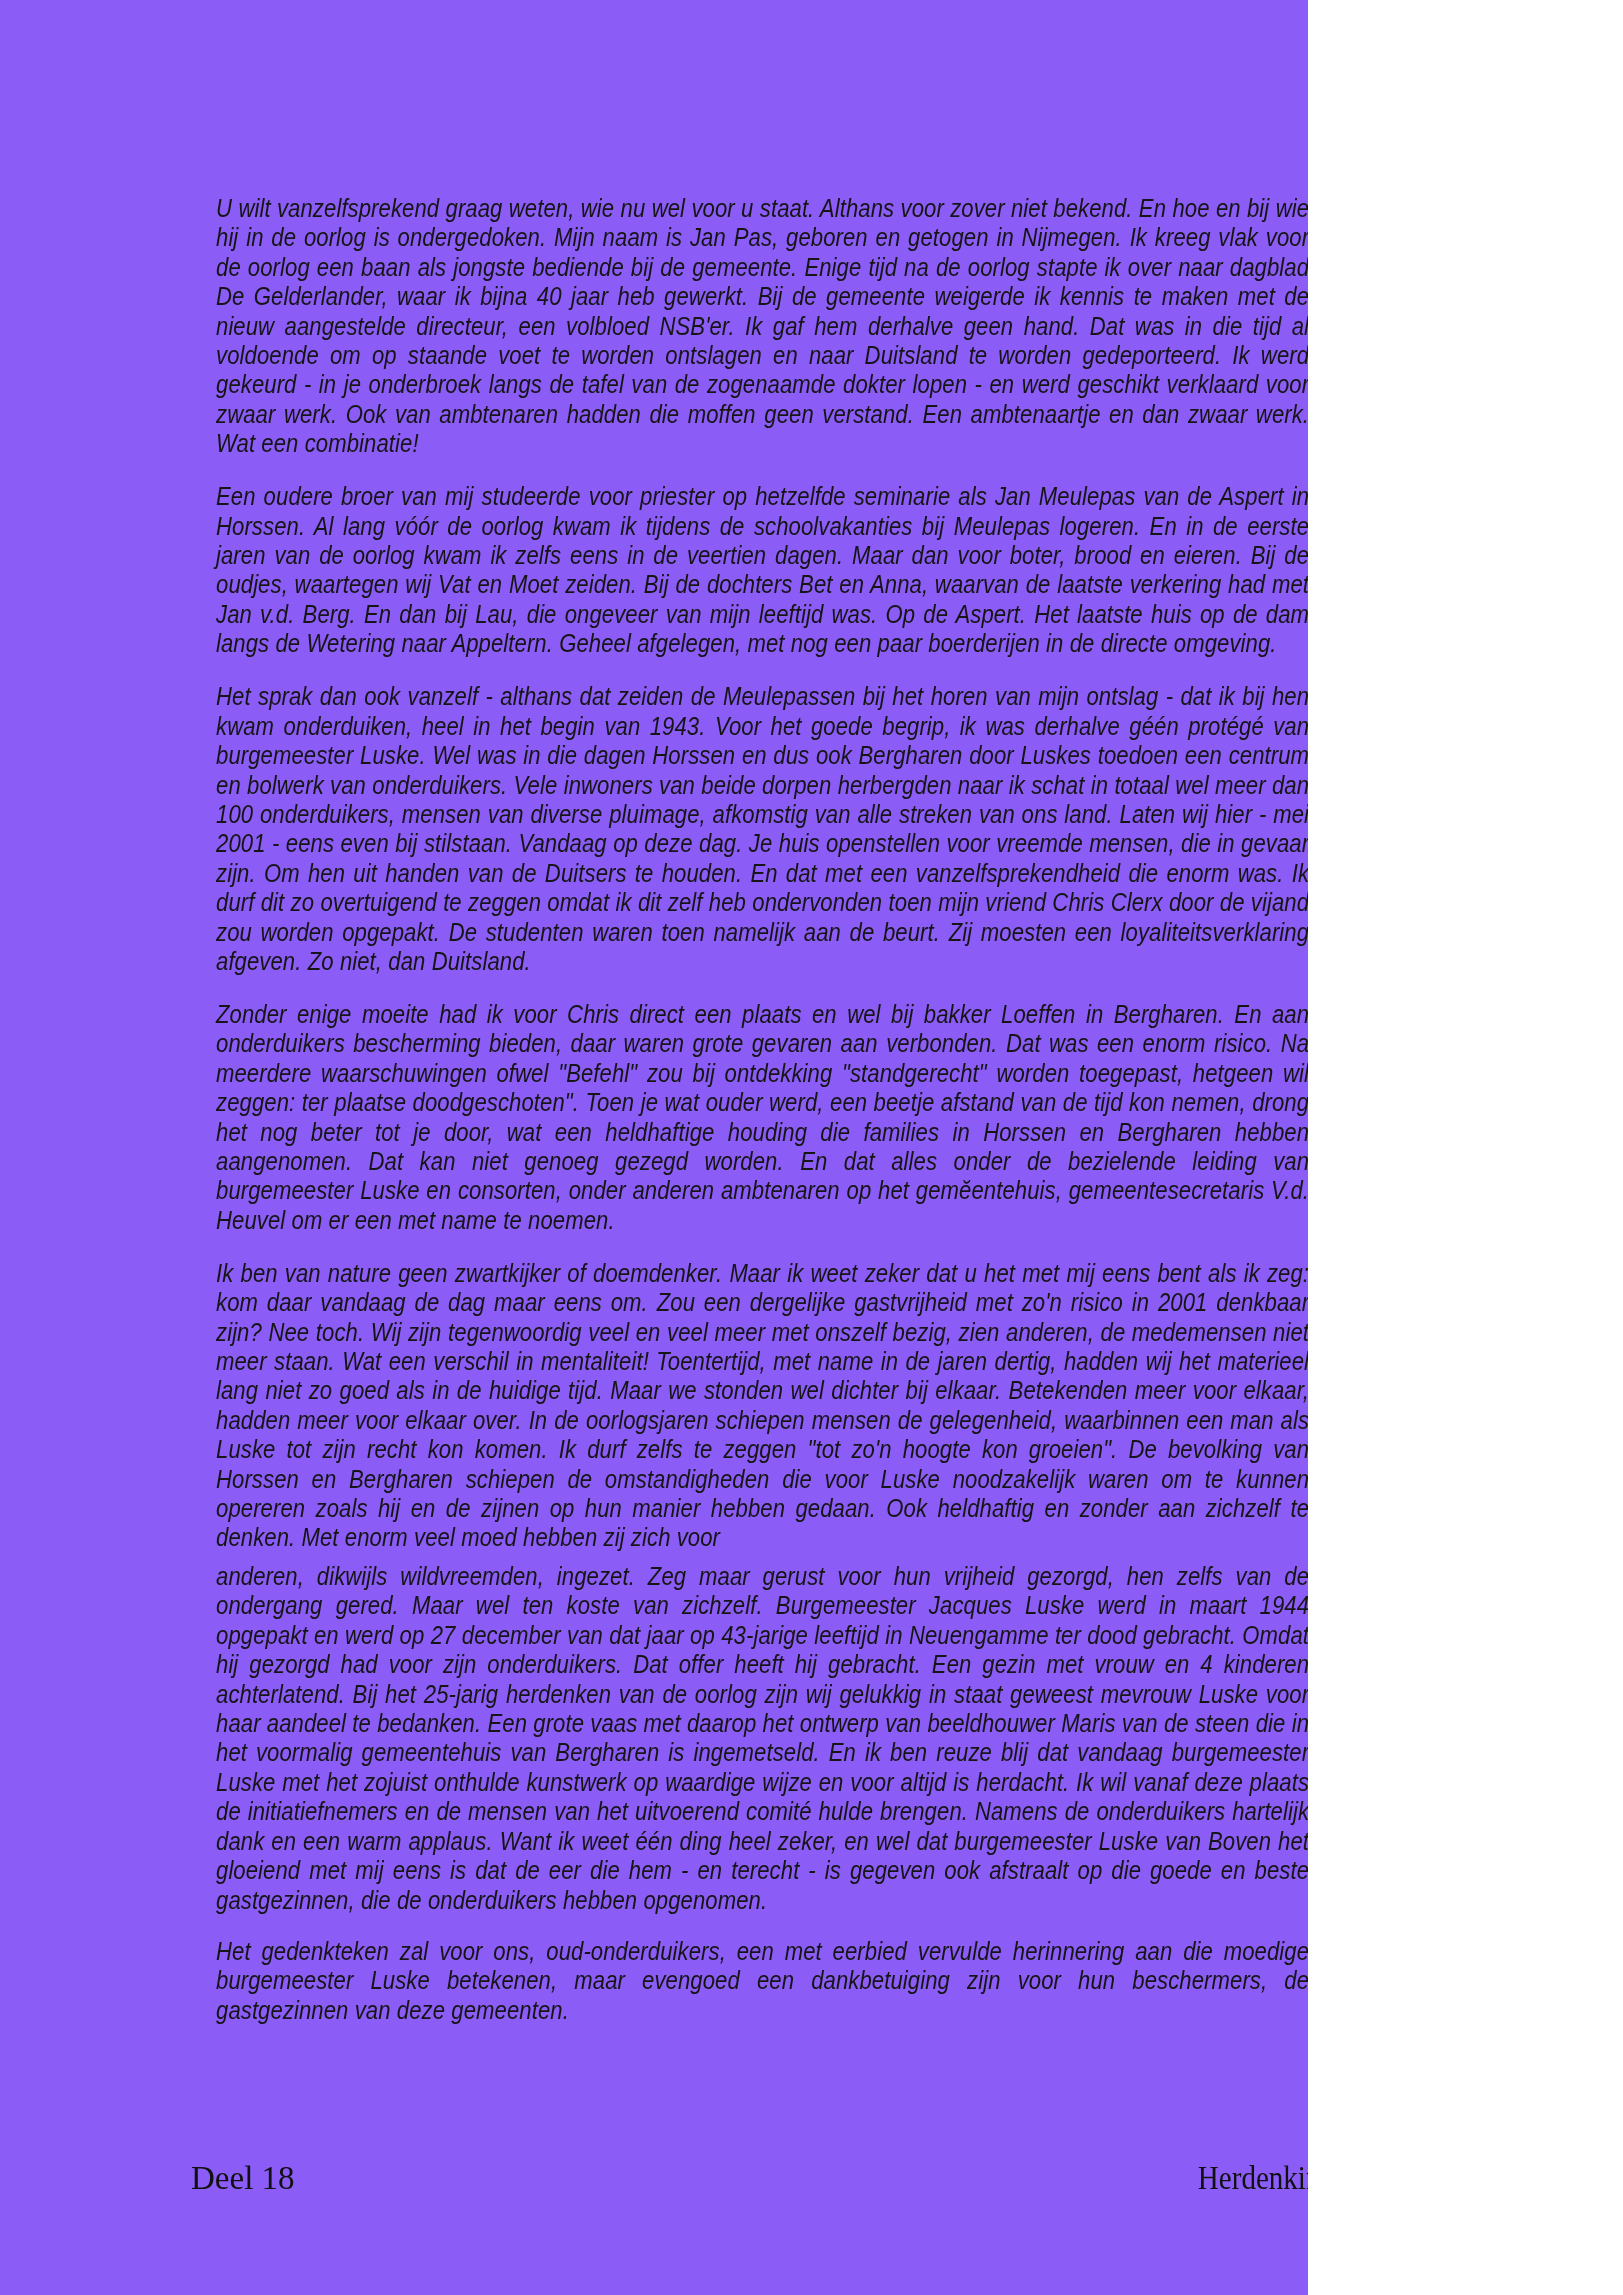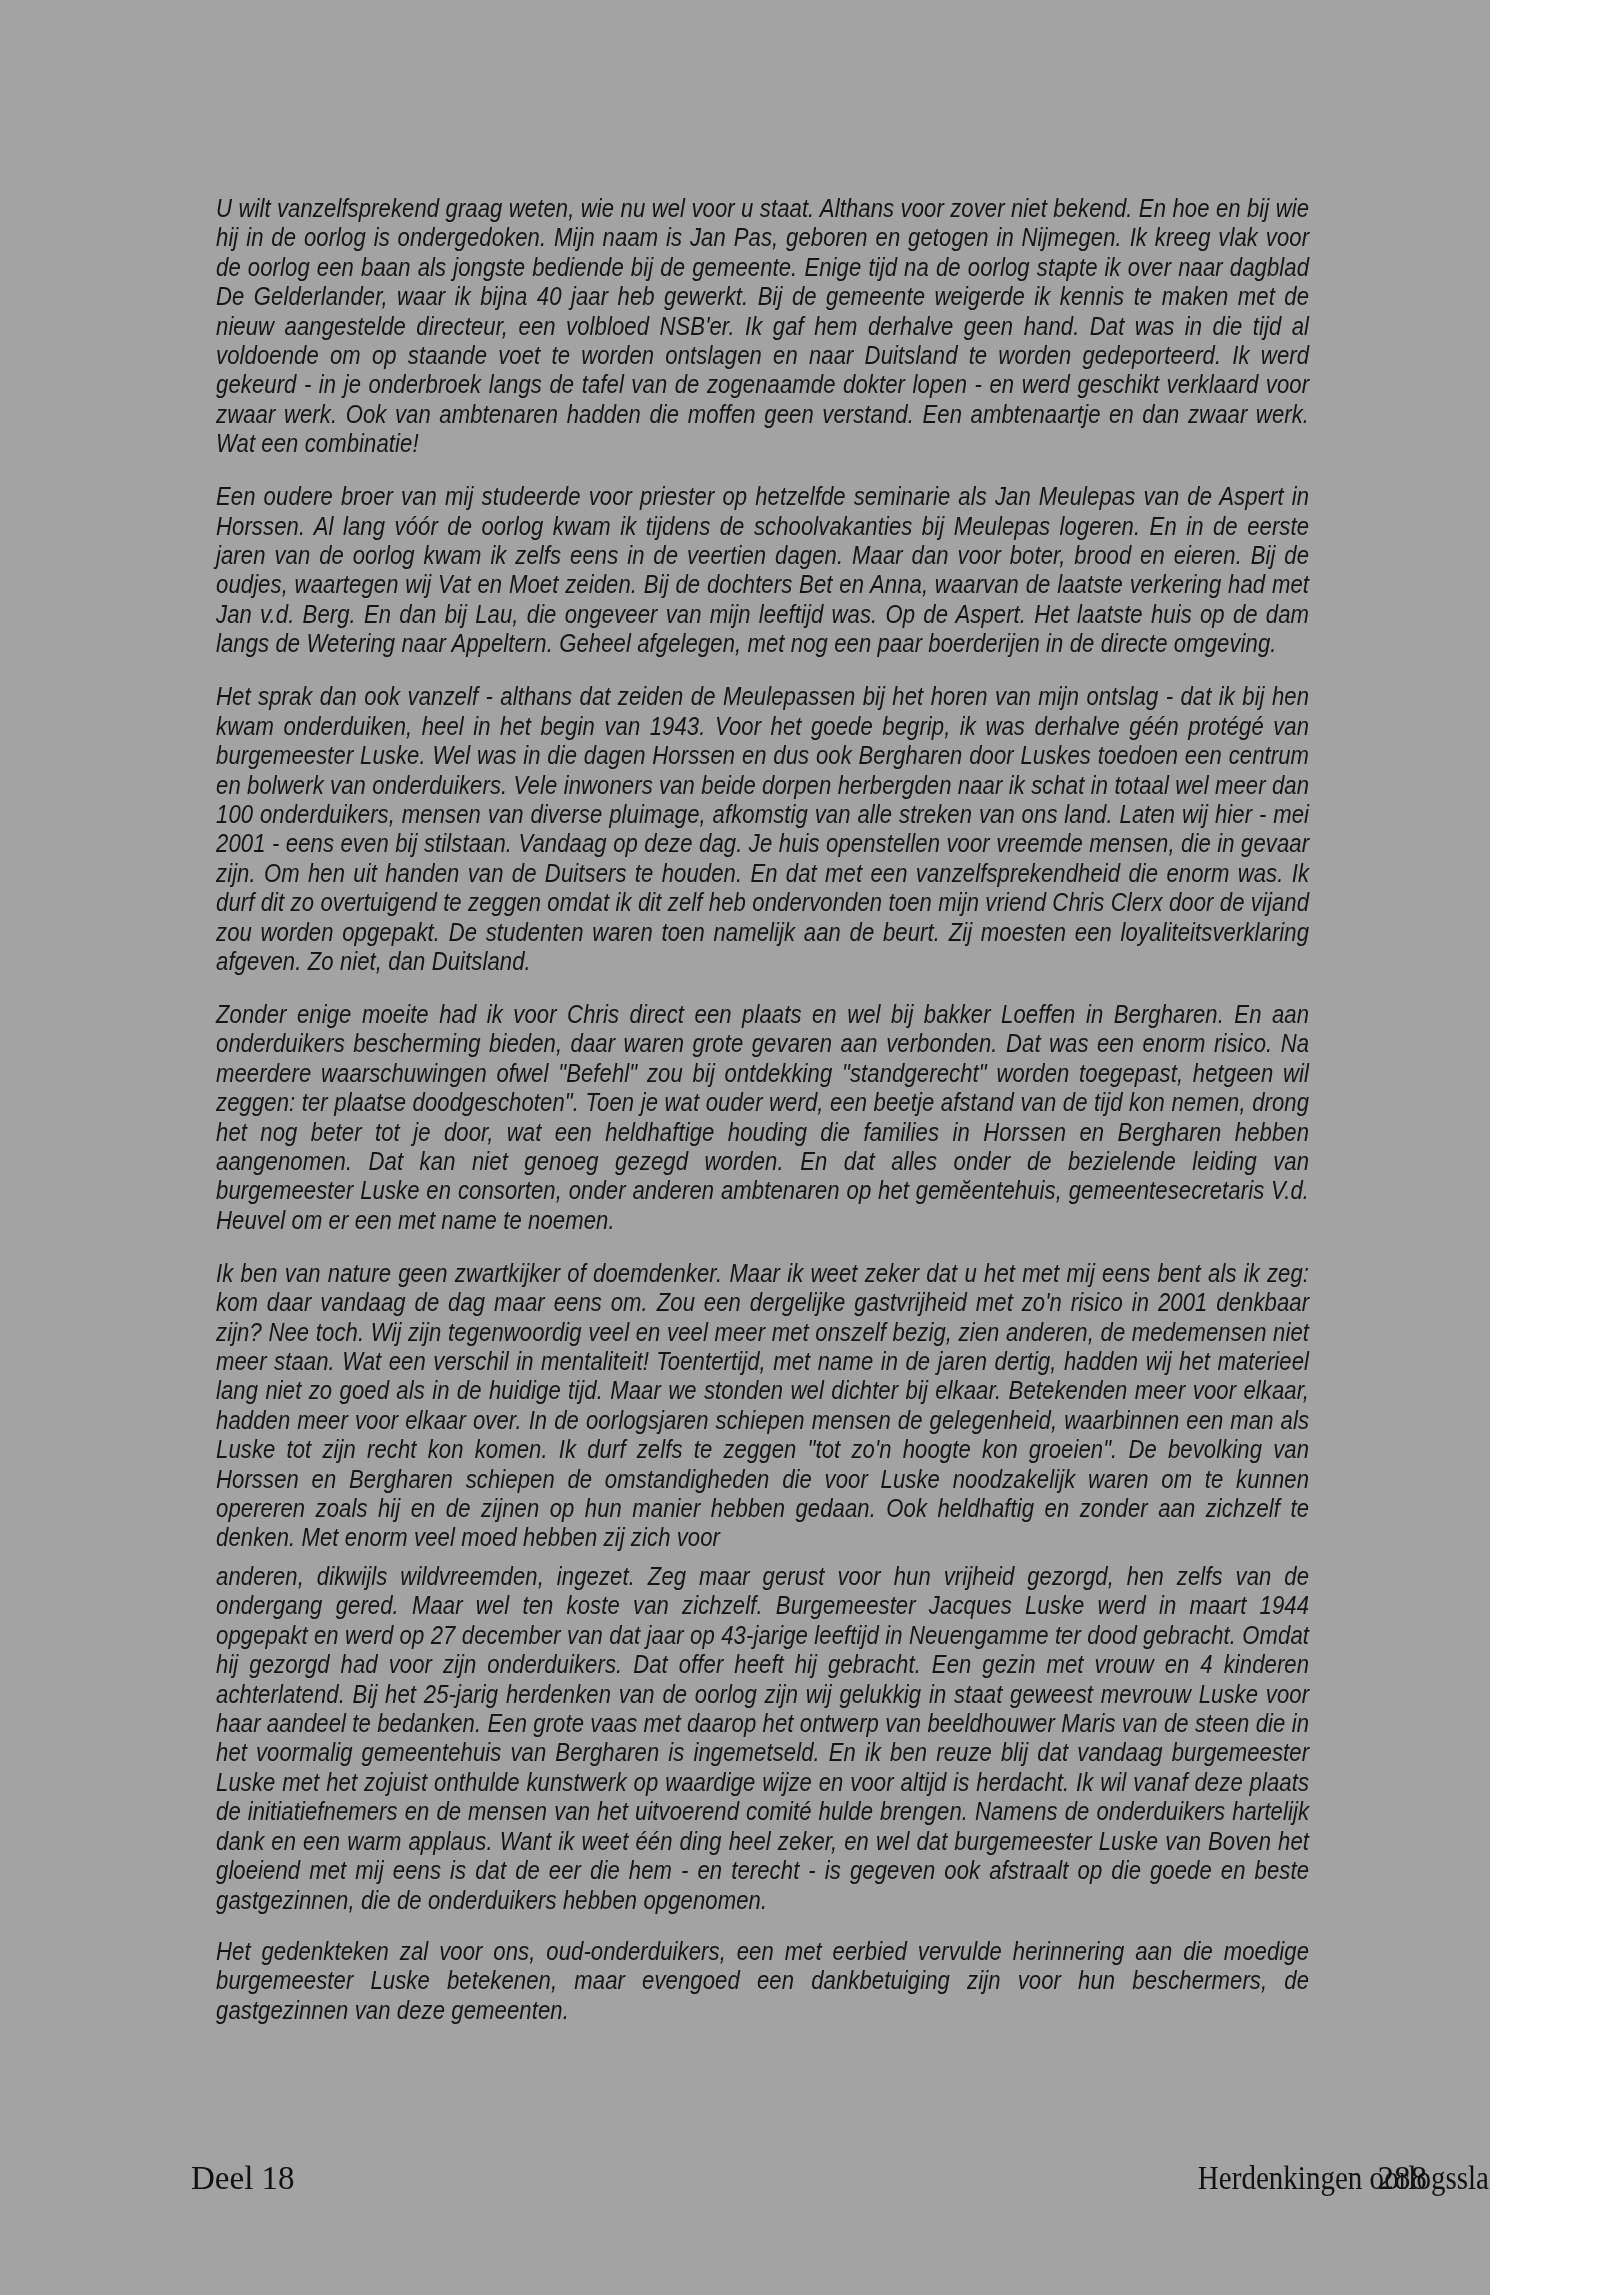--- a/index.html
+++ b/index.html
@@ -2,23 +2,23 @@
 <html style="font-size:10.5px"><head>
 <meta charset="utf-8">
 <style>
   html, body {
     margin: 0;
     padding: 0;
     background: #ffffff;
   }
   .page {
     position: relative;
-    width: 1490px;
+    width: 1308px;
     height: 2295px;
-    background: #a3a3a3;
+    background: #8b5cf6;
     overflow: hidden;
     font-family: "Liberation Sans", sans-serif;
   }
   .body-text {
     position: absolute;
     left: 216px;
     top: 194px;
     width: 1286px;
     transform: scaleX(0.85);
     transform-origin: 0 0;

